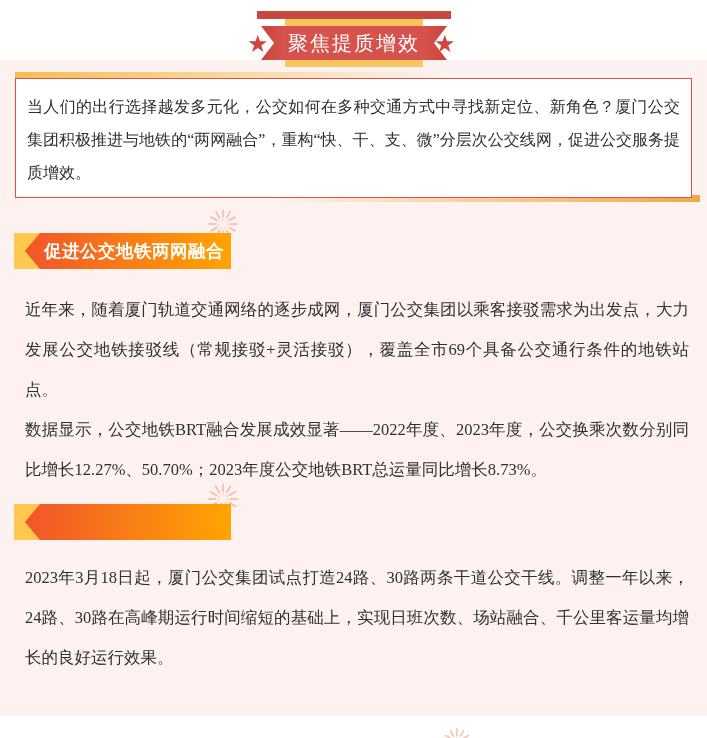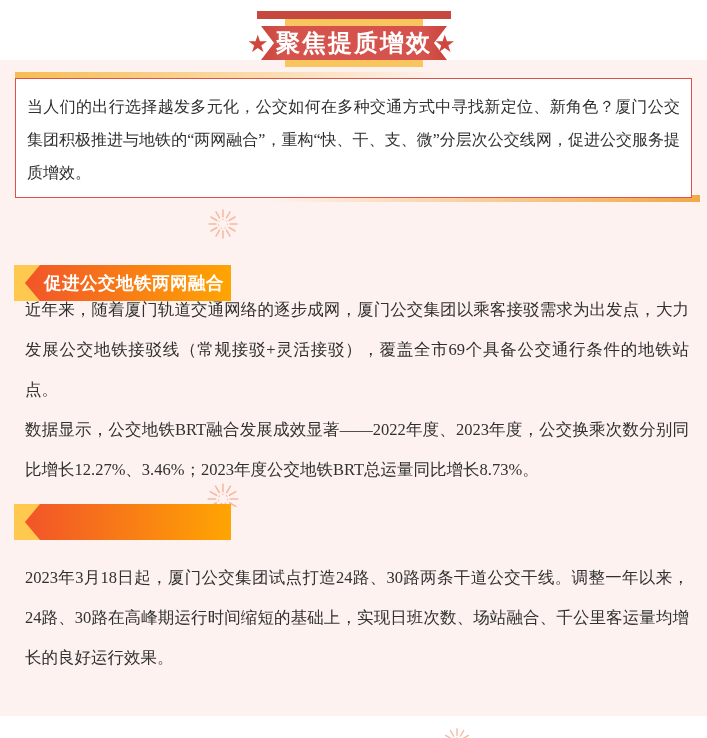--- a/index.html
+++ b/index.html
@@ -18,21 +18,21 @@
   .gold-bar.top{left:285px;top:19px;width:138px;height:8px;}
   .gold-bar.bottom{left:285px;top:58px;width:138px;height:9px;}
   .ribbon{
     position:absolute;left:261px;top:26px;width:186px;height:34px;
     background:linear-gradient(to right,#c9453e 0%,#d5534c 12%,#d5534c 88%,#c9453e 100%);
     clip-path:polygon(0 0,100% 0,93% 50%,100% 100%,0 100%,7% 50%);
     display:flex;align-items:center;justify-content:center;
   }
   .ribbon-text{
     color:#ffffff;font-family:"Liberation Sans","DejaVu Sans",sans-serif;
-    font-weight:bold;font-size:24px;letter-spacing:2px;white-space:nowrap;
+    font-weight:normal;font-size:20px;letter-spacing:2px;white-space:nowrap;
   }
   .star{position:absolute;color:#d0453e;font-size:24px;line-height:24px;font-family:"DejaVu Sans",sans-serif;}
   .star.left{left:247px;top:32px;}
   .star.right{left:434px;top:32px;}
 
   
   .gold-accent{position:absolute;height:7px;}
   .gold-accent.tl{left:15px;top:72px;width:430px;background:linear-gradient(to right,#f6bd52,rgba(246,189,82,0));}
   .gold-accent.br{left:270px;top:195px;width:430px;background:linear-gradient(to left,#f0a946,rgba(246,189,82,0));}
   .intro-card{
@@ -49,21 +49,21 @@
     display:flex;align-items:center;padding-left:30px;box-sizing:border-box;z-index:2;
   }
   .banner h2{
     margin:0;color:#ffffff;font-family:"Liberation Sans","DejaVu Sans",sans-serif;
     font-weight:bold;font-size:17.5px;letter-spacing:0.5px;white-space:nowrap;
   }
   .banner .notch{
     position:absolute;left:0;top:0;width:26px;height:36px;background:#ffc94f;
     clip-path:polygon(0 0,100% 0,42% 50%,100% 100%,0 100%);
   }
-  .banner-1{top:233px;margin-top:32px;}
+  .banner-1{top:233px;}
   .banner-2{top:504px;}
 
   
   .body-text{position:absolute;left:25px;width:664px;z-index:2;}
   .body-text p{margin:0;font-size:16.5px;line-height:40px;color:#303030;text-align:justify;}
   .body-1{top:290px;}
   .body-2{top:558px;}
 
   
   .fw{position:absolute;z-index:1;}
@@ -112,21 +112,21 @@
     </g>
   </svg>
 
   <section>
     <div class="banner banner-1">
       <span class="notch"></span>
       <h2>促进公交地铁两网融合</h2>
     </div>
     <div class="body-text body-1">
       <p>近年来，随着厦门轨道交通网络的逐步成网，厦门公交集团以乘客接驳需求为出发点，大力发展公交地铁接驳线（常规接驳+灵活接驳），覆盖全市69个具备公交通行条件的地铁站点。</p>
-      <p>数据显示，公交地铁BRT融合发展成效显著——2022年度、2023年度，公交换乘次数分别同比增长12.27%、3.46%；2023年度公交地铁BRT总运量同比增长8.73%。</p>
+      <p>数据显示，公交地铁BRT融合发展成效显著——2022年度、2023年度，公交换乘次数分别同比增长12.27%、50.70%；2023年度公交地铁BRT总运量同比增长8.73%。</p>
     </div>
   </section>
 
   <svg class="fw fw-2" width="36" height="36" viewBox="-17 -17 34 34">
     <g stroke="#f6ae95" stroke-width="1.5" stroke-linecap="round" opacity="0.85" fill="none">
       <line x1="7" y1="0" x2="14" y2="0"></line>
         <line x1="6.1" y1="3.5" x2="12.1" y2="7"></line>
       <line x1="3.5" y1="6.1" x2="7" y2="12.1"></line>
         <line x1="0" y1="7" x2="0" y2="14"></line>
       <line x1="-3.5" y1="6.1" x2="-7" y2="12.1"></line>

